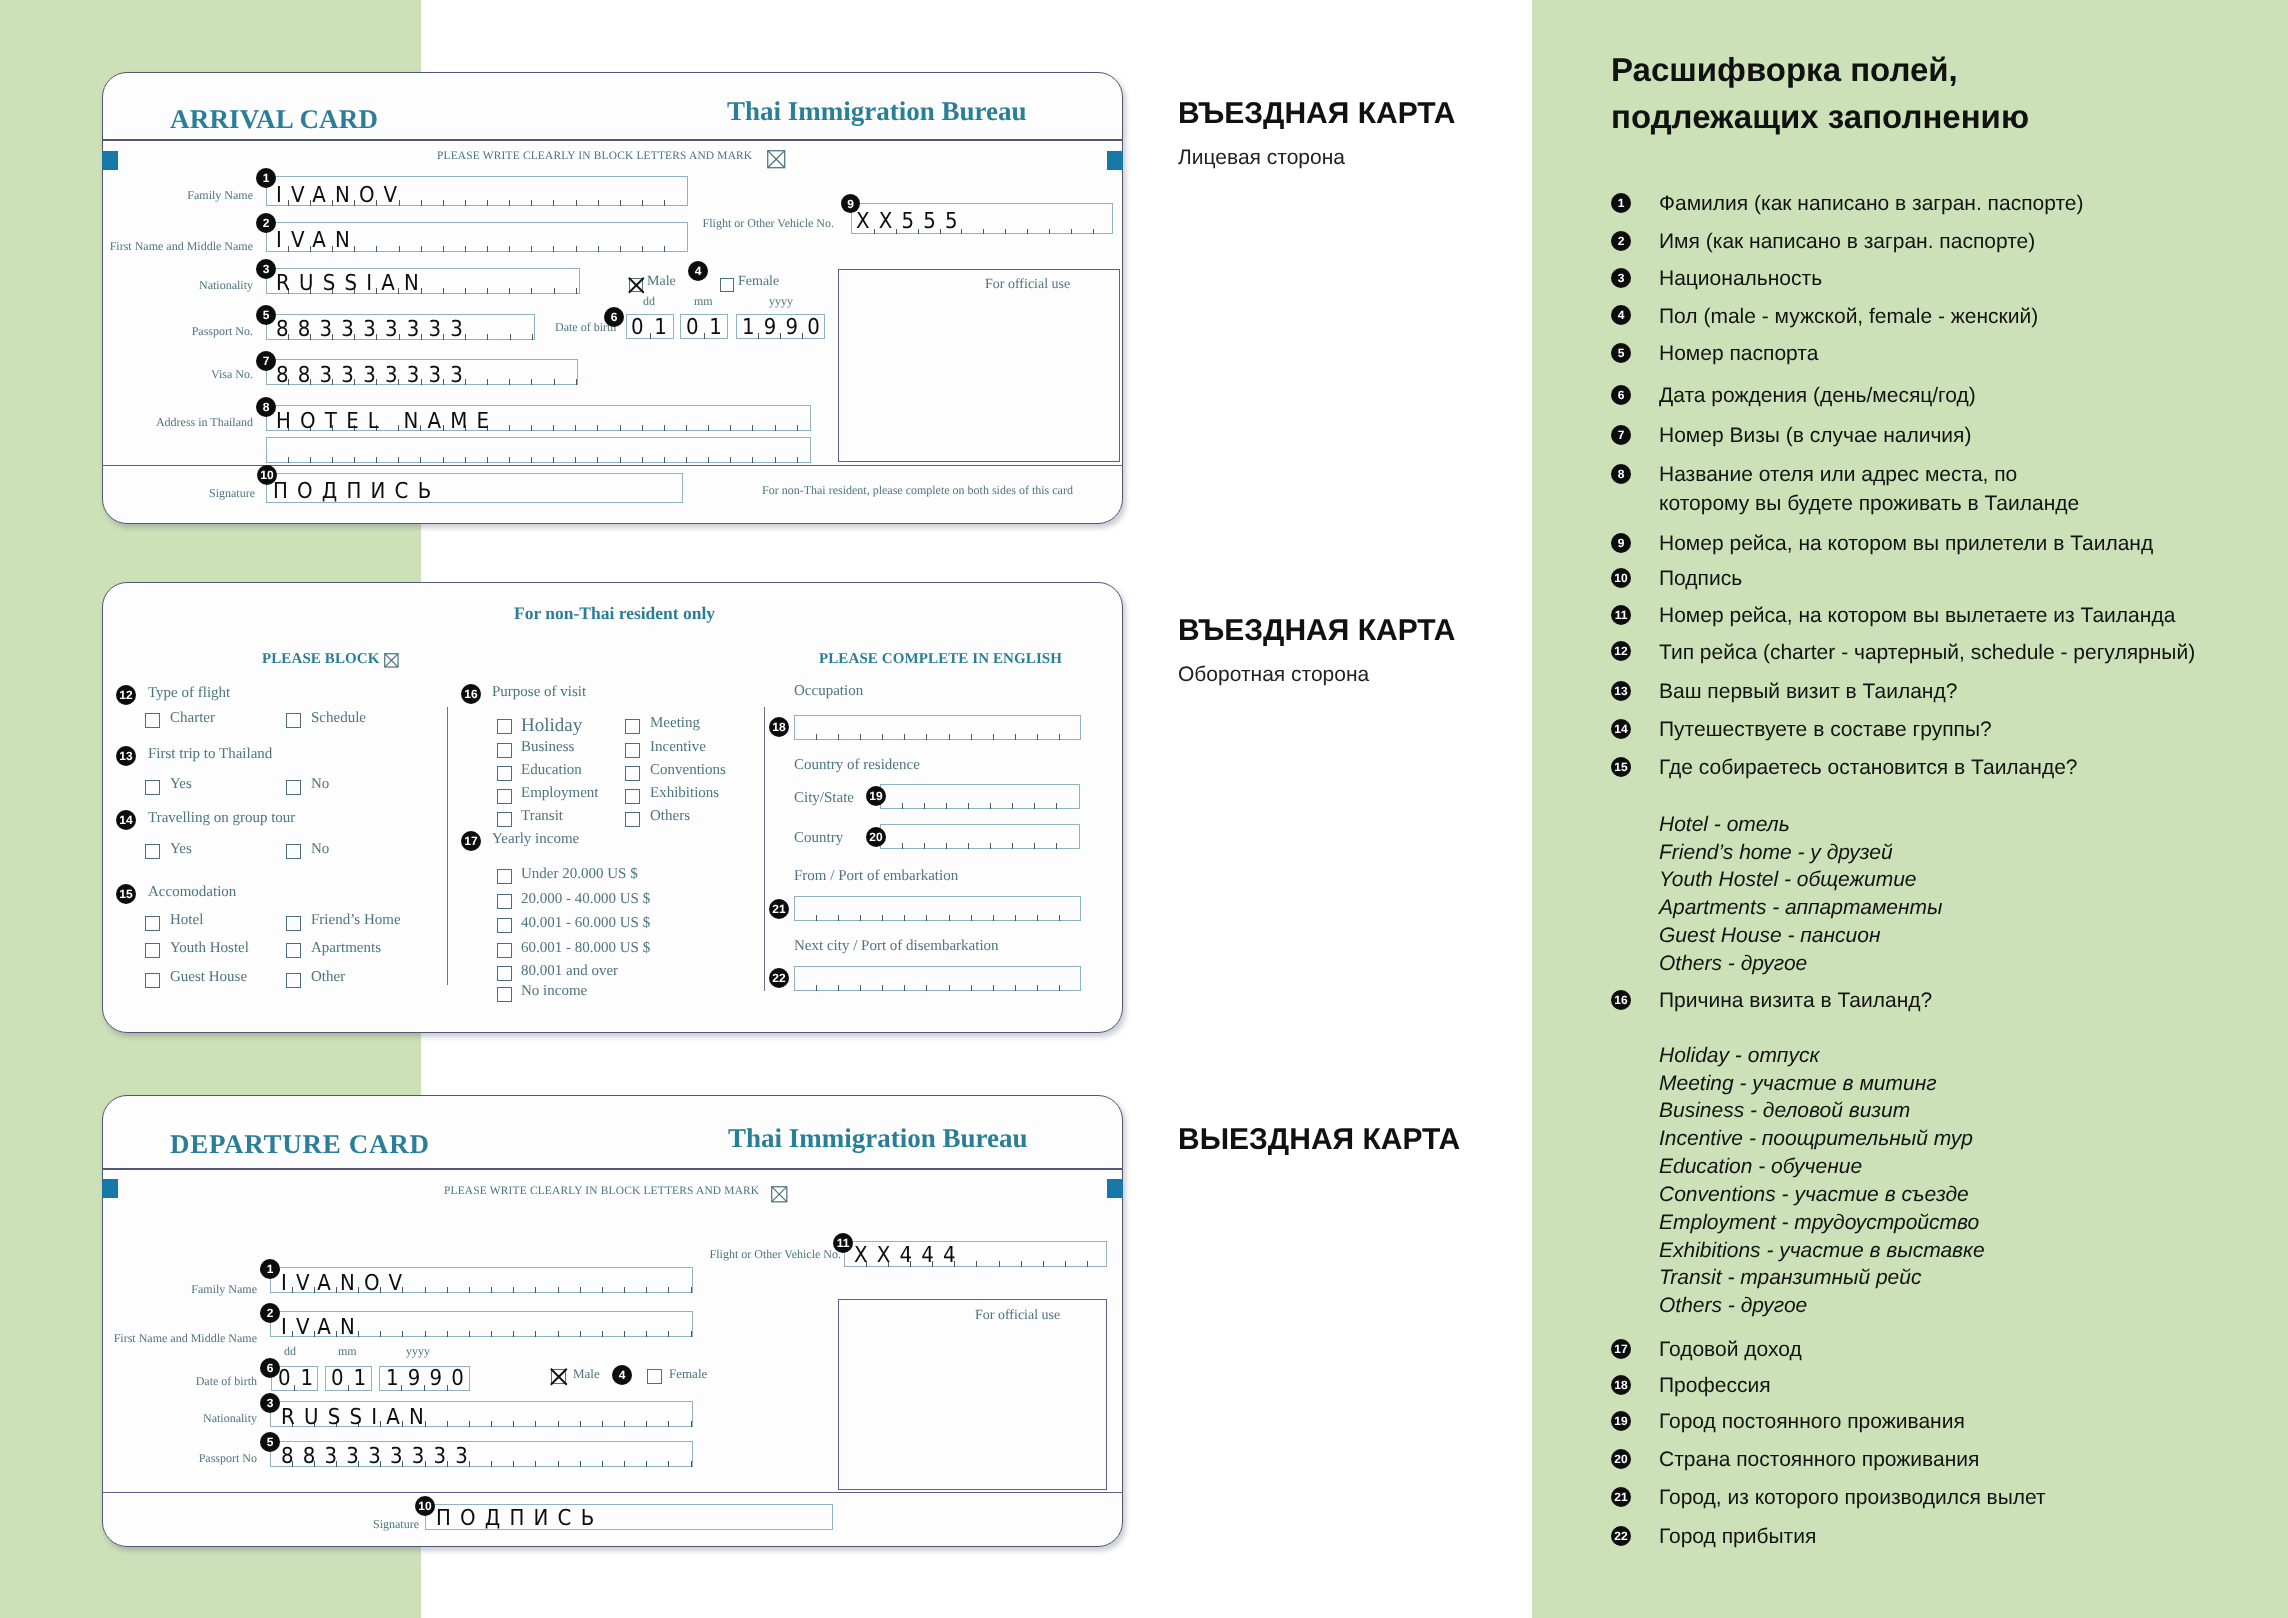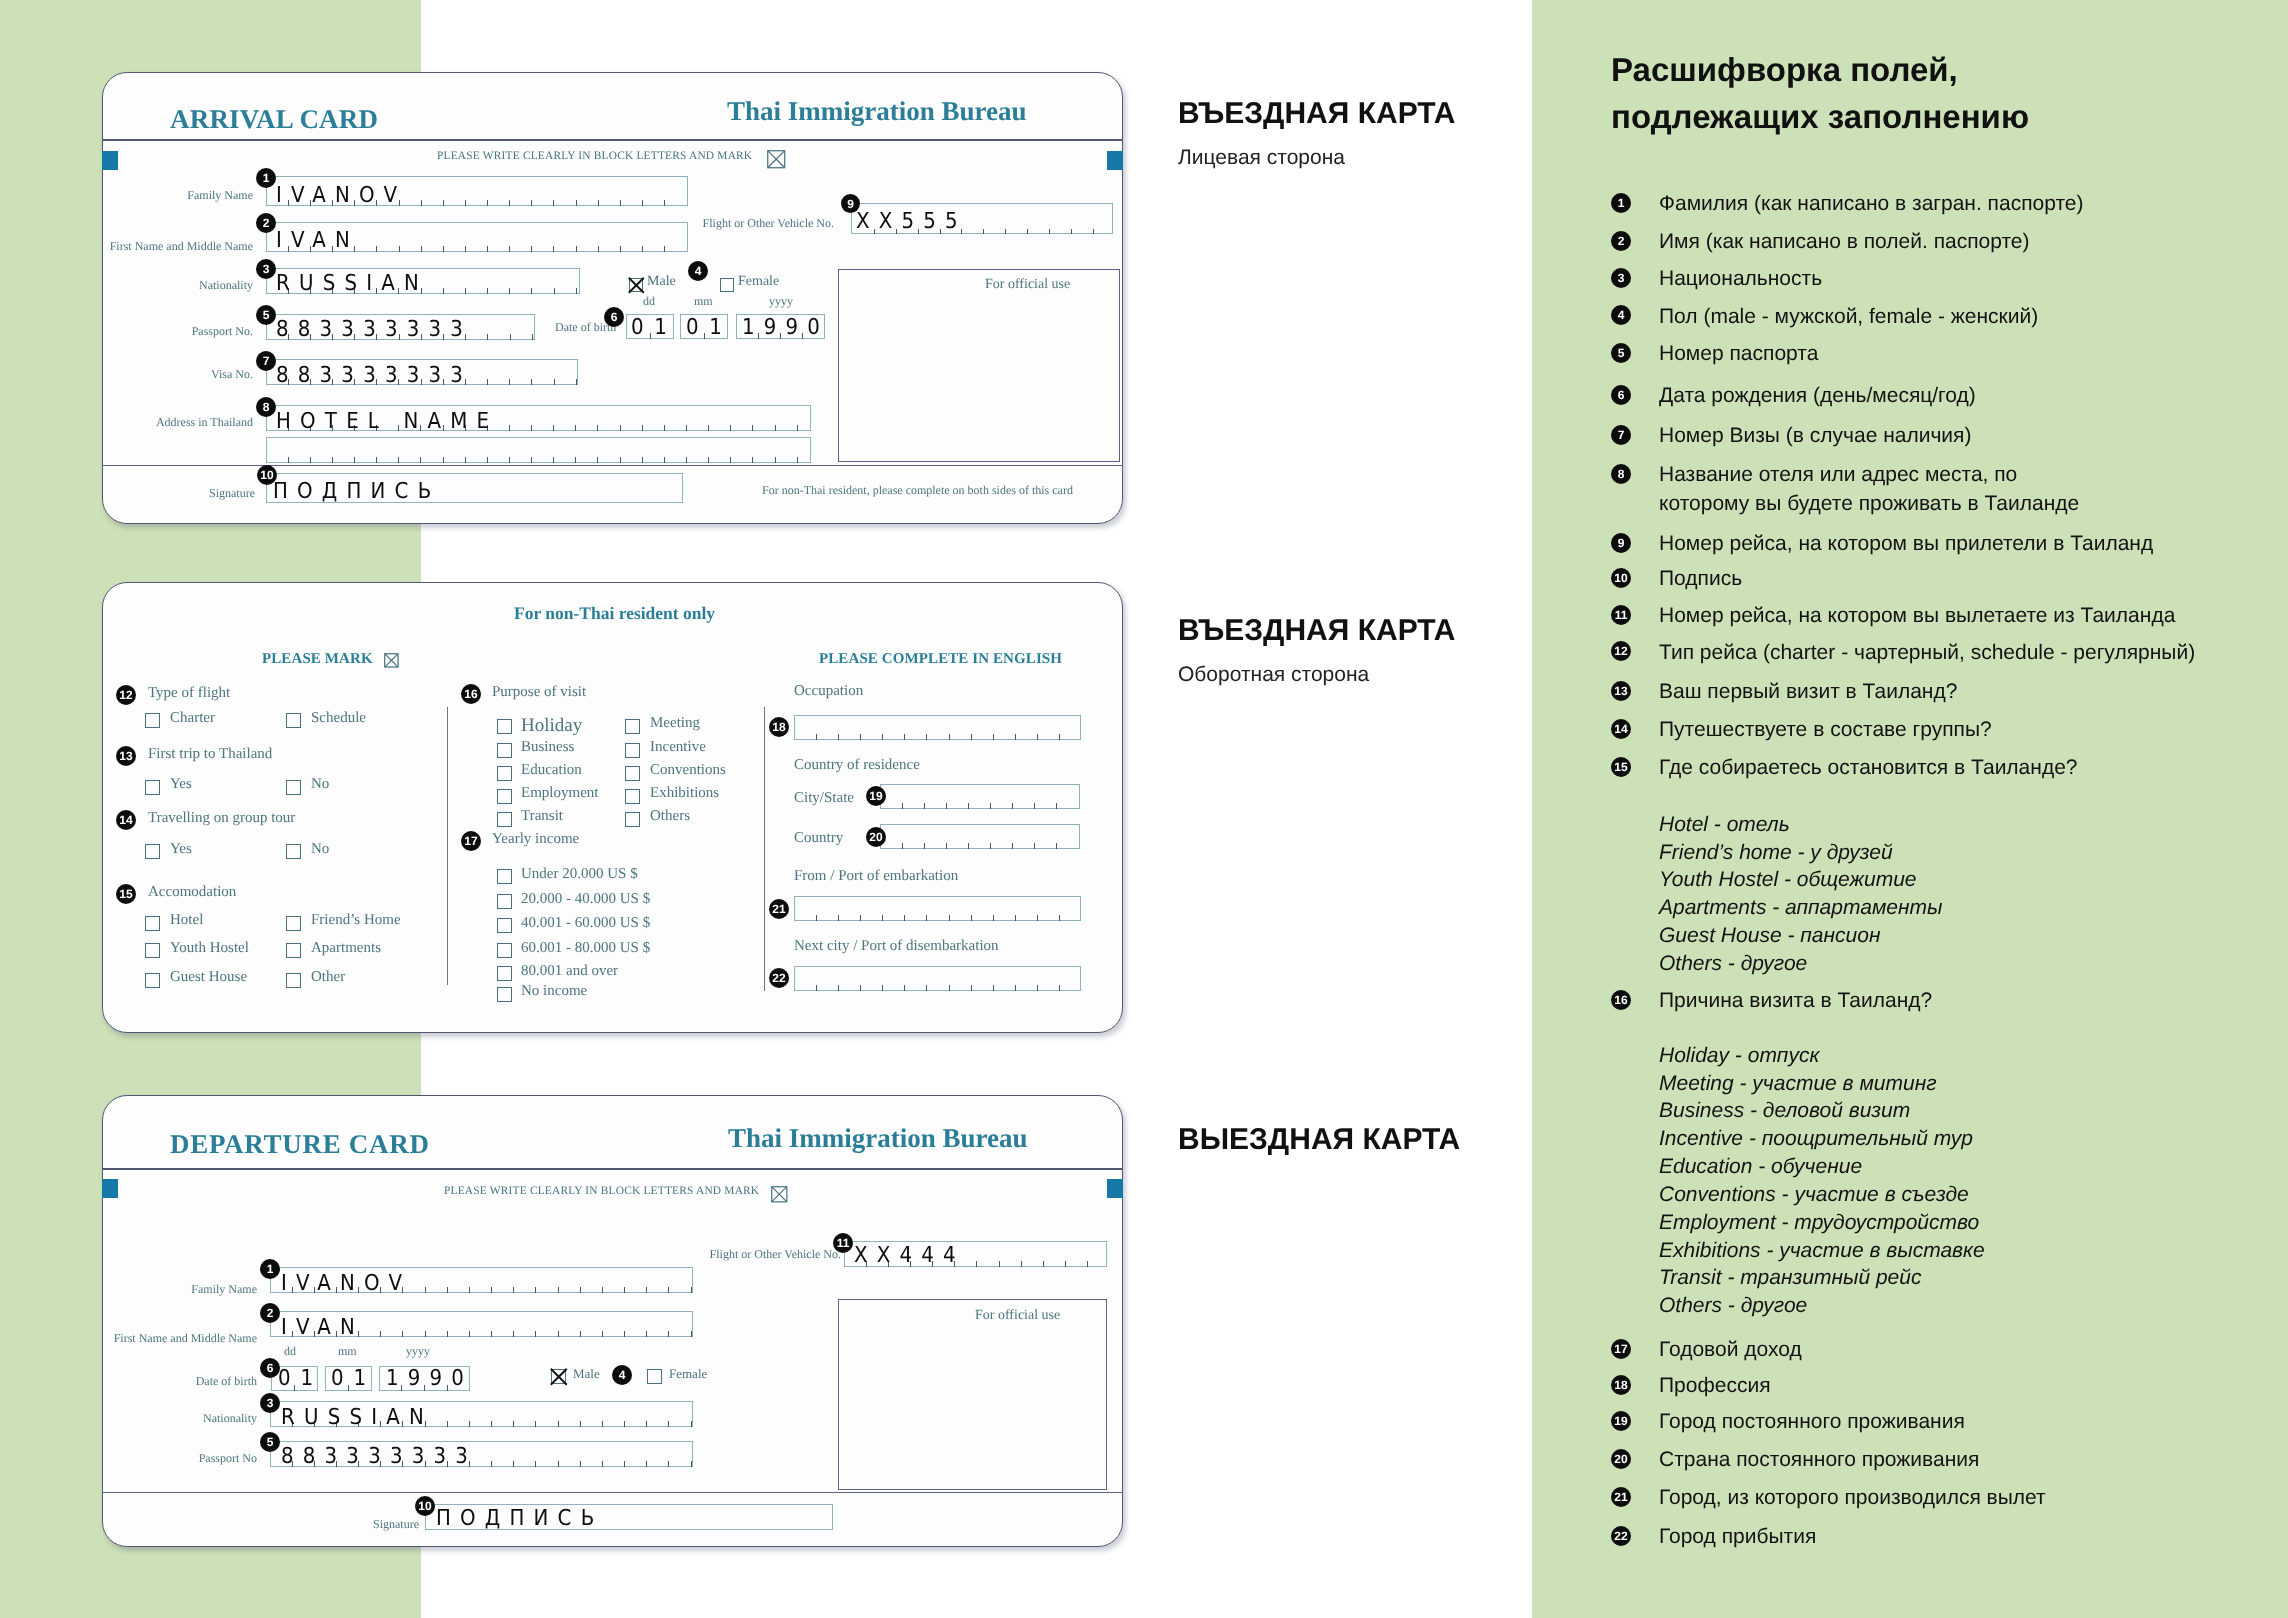--- a/index.html
+++ b/index.html
@@ -336,21 +336,21 @@
         <line x1="432.0" y1="33" x2="432.0" y2="33"></line>
       </g>
     </svg>
   </div>
 <div class="fval" style="left:273px;top:481px;font-size:22px;letter-spacing:9.2px;">ПОДПИСЬ</div>
 <div class="flabel" style="right:2034px;top:486px;font-size:12px;text-align:right;">Signature</div>
 <div class="badge" style="left:257px;top:465px;width:20px;height:20px;font-size:12px;">10</div>
 <div class="flabel" style="left:762px;top:483px;font-size:12px;">For non-Thai resident, please complete on both sides of this card</div>
 <div class="card" style="left:102px;top:582px;width:1021px;height:451px;"></div>
 <div class="centerttl" style="left:514px;top:603px;font-size:17.5px;">For non-Thai resident only</div>
-<div class="centerttl" style="left:262px;top:651px;font-size:15px;letter-spacing:0.1px;">PLEASE MARK</div>
+<div class="centerttl" style="left:262px;top:651px;font-size:15px;letter-spacing:0.1px;">PLEASE BLOCK</div>
 <svg width="15.7" height="15.7" style="position:absolute;left:384px;top:653px;" viewBox="0 0 17 17">
     <g stroke="#44707e" stroke-width="1.3" fill="none">
       <rect x="0.8" y="0.8" width="14.4" height="14.4"></rect>
       <line x1="1" y1="1" x2="15" y2="15"></line>
       <line x1="15" y1="1" x2="1" y2="15"></line>
     </g>
   </svg>
 <div class="centerttl" style="left:819px;top:651px;font-size:15px;letter-spacing:0.1px;">PLEASE COMPLETE IN ENGLISH</div>
 <div class="badge" style="left:116px;top:685px;width:20px;height:20px;font-size:12px;">12</div>
 <div class="cbxlab" style="left:148px;top:685px;font-size:15px;">Type of flight</div>
@@ -737,21 +737,21 @@
 <div class="midttl" style="left:1178px;top:97px;font-size:30px;letter-spacing:0px;">ВЪЕЗДНАЯ КАРТА</div>
 <div class="midsub" style="left:1178px;top:146px;font-size:21px;">Лицевая сторона</div>
 <div class="midttl" style="left:1178px;top:614px;font-size:30px;letter-spacing:0px;">ВЪЕЗДНАЯ КАРТА</div>
 <div class="midsub" style="left:1178px;top:663px;font-size:21px;">Оборотная сторона</div>
 <div class="midttl" style="left:1178px;top:1123px;font-size:30px;letter-spacing:0px;">ВЫЕЗДНАЯ КАРТА</div>
 <div class="lgttl" style="left:1611px;top:51px;font-size:33px;">Расшифворка полей,</div>
 <div class="lgttl" style="left:1611px;top:98px;font-size:33px;">подлежащих заполнению</div>
 <div class="lgbadge" style="left:1611px;top:193px;width:20px;height:20px;font-size:12px;">1</div>
 <div class="lgitem" style="left:1659px;top:192px;font-size:21px;">Фамилия (как написано в загран. паспорте)</div>
 <div class="lgbadge" style="left:1611px;top:231px;width:20px;height:20px;font-size:12px;">2</div>
-<div class="lgitem" style="left:1659px;top:230px;font-size:21px;">Имя (как написано в полей. паспорте)</div>
+<div class="lgitem" style="left:1659px;top:230px;font-size:21px;">Имя (как написано в загран. паспорте)</div>
 <div class="lgbadge" style="left:1611px;top:268px;width:20px;height:20px;font-size:12px;">3</div>
 <div class="lgitem" style="left:1659px;top:267px;font-size:21px;">Национальность</div>
 <div class="lgbadge" style="left:1611px;top:305px;width:20px;height:20px;font-size:12px;">4</div>
 <div class="lgitem" style="left:1659px;top:305px;font-size:21px;">Пол (male - мужской, female - женский)</div>
 <div class="lgbadge" style="left:1611px;top:343px;width:20px;height:20px;font-size:12px;">5</div>
 <div class="lgitem" style="left:1659px;top:342px;font-size:21px;">Номер паспорта</div>
 <div class="lgbadge" style="left:1611px;top:385px;width:20px;height:20px;font-size:12px;">6</div>
 <div class="lgitem" style="left:1659px;top:384px;font-size:21px;">Дата рождения (день/месяц/год)</div>
 <div class="lgbadge" style="left:1611px;top:425px;width:20px;height:20px;font-size:12px;">7</div>
 <div class="lgitem" style="left:1659px;top:424px;font-size:21px;">Номер Визы (в случае наличия)</div>

